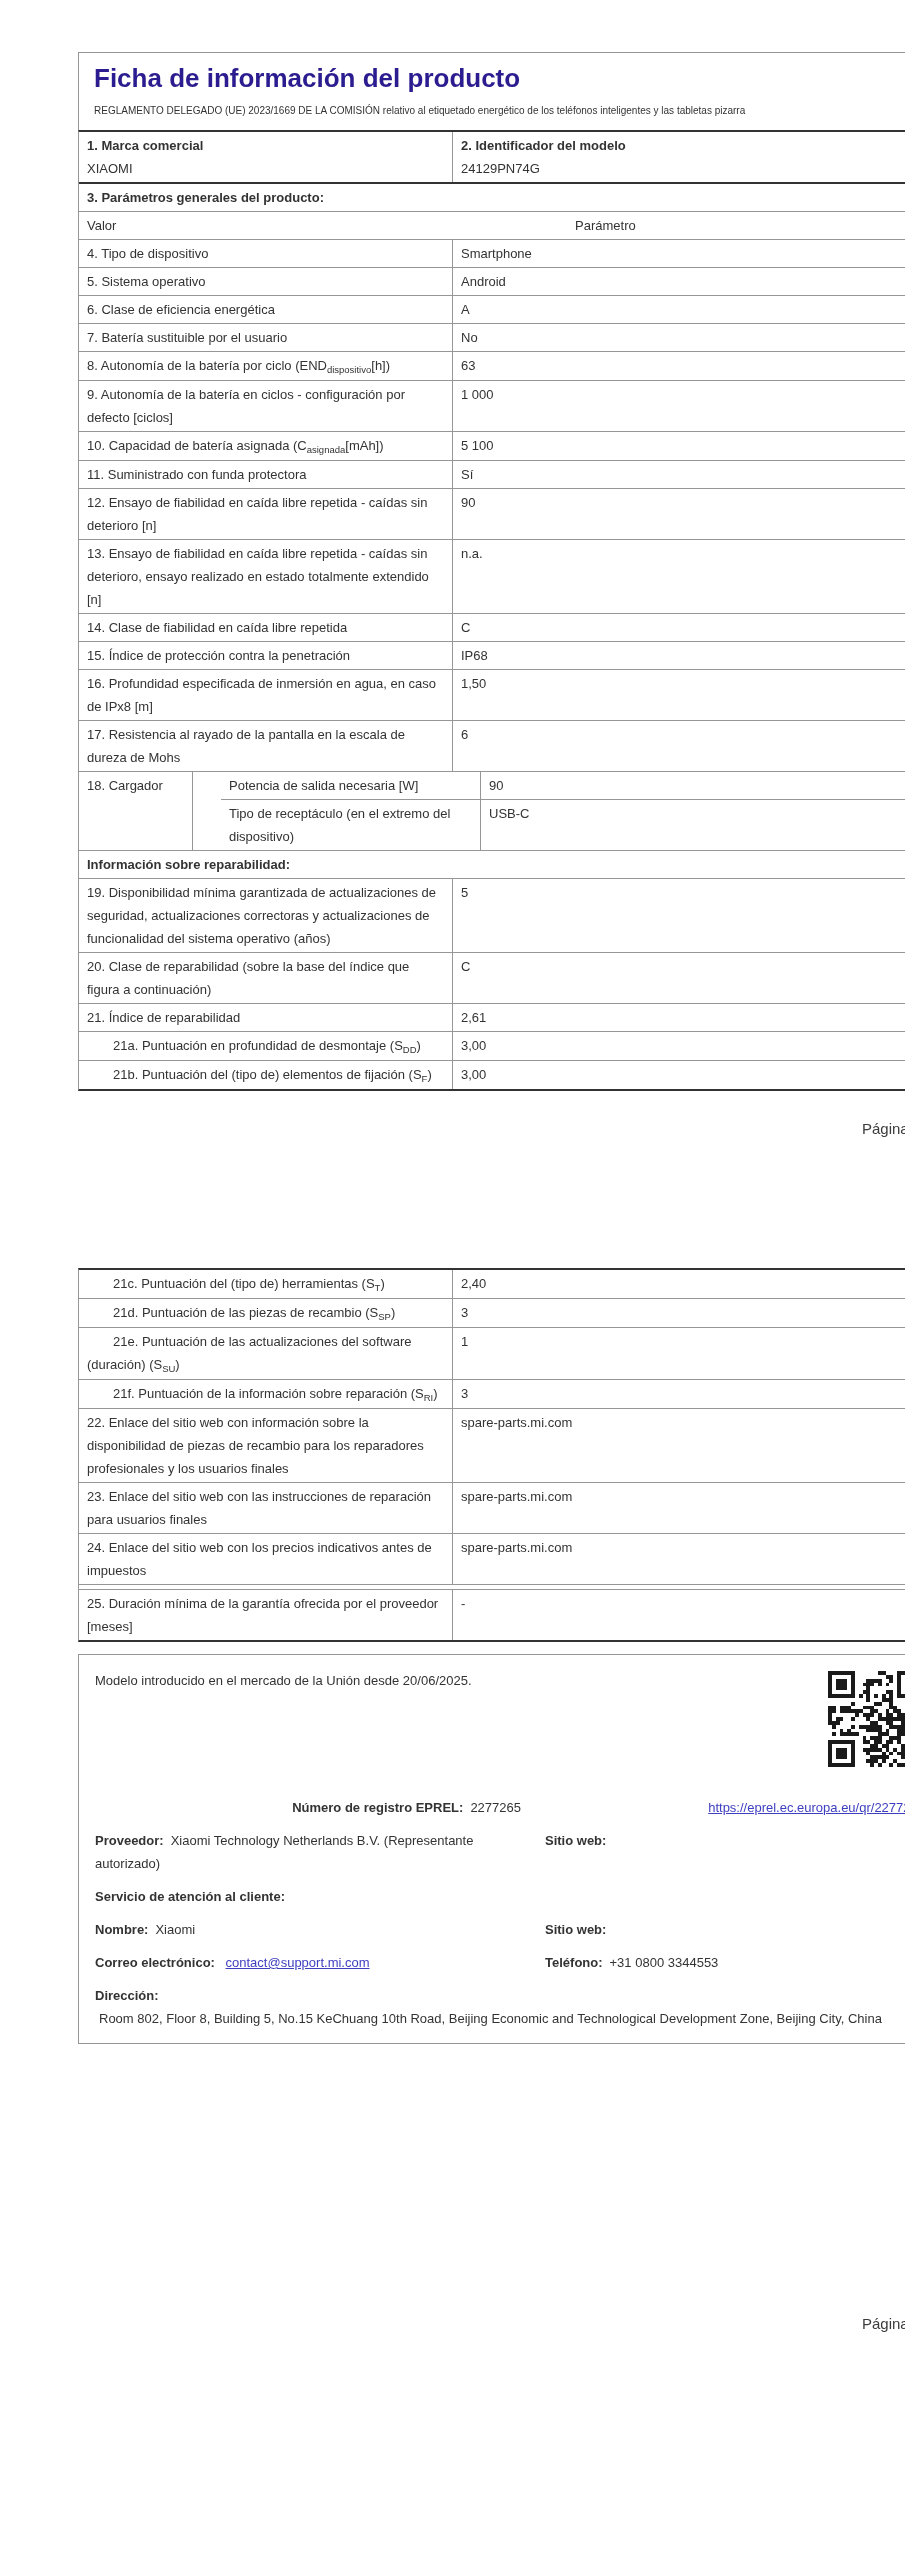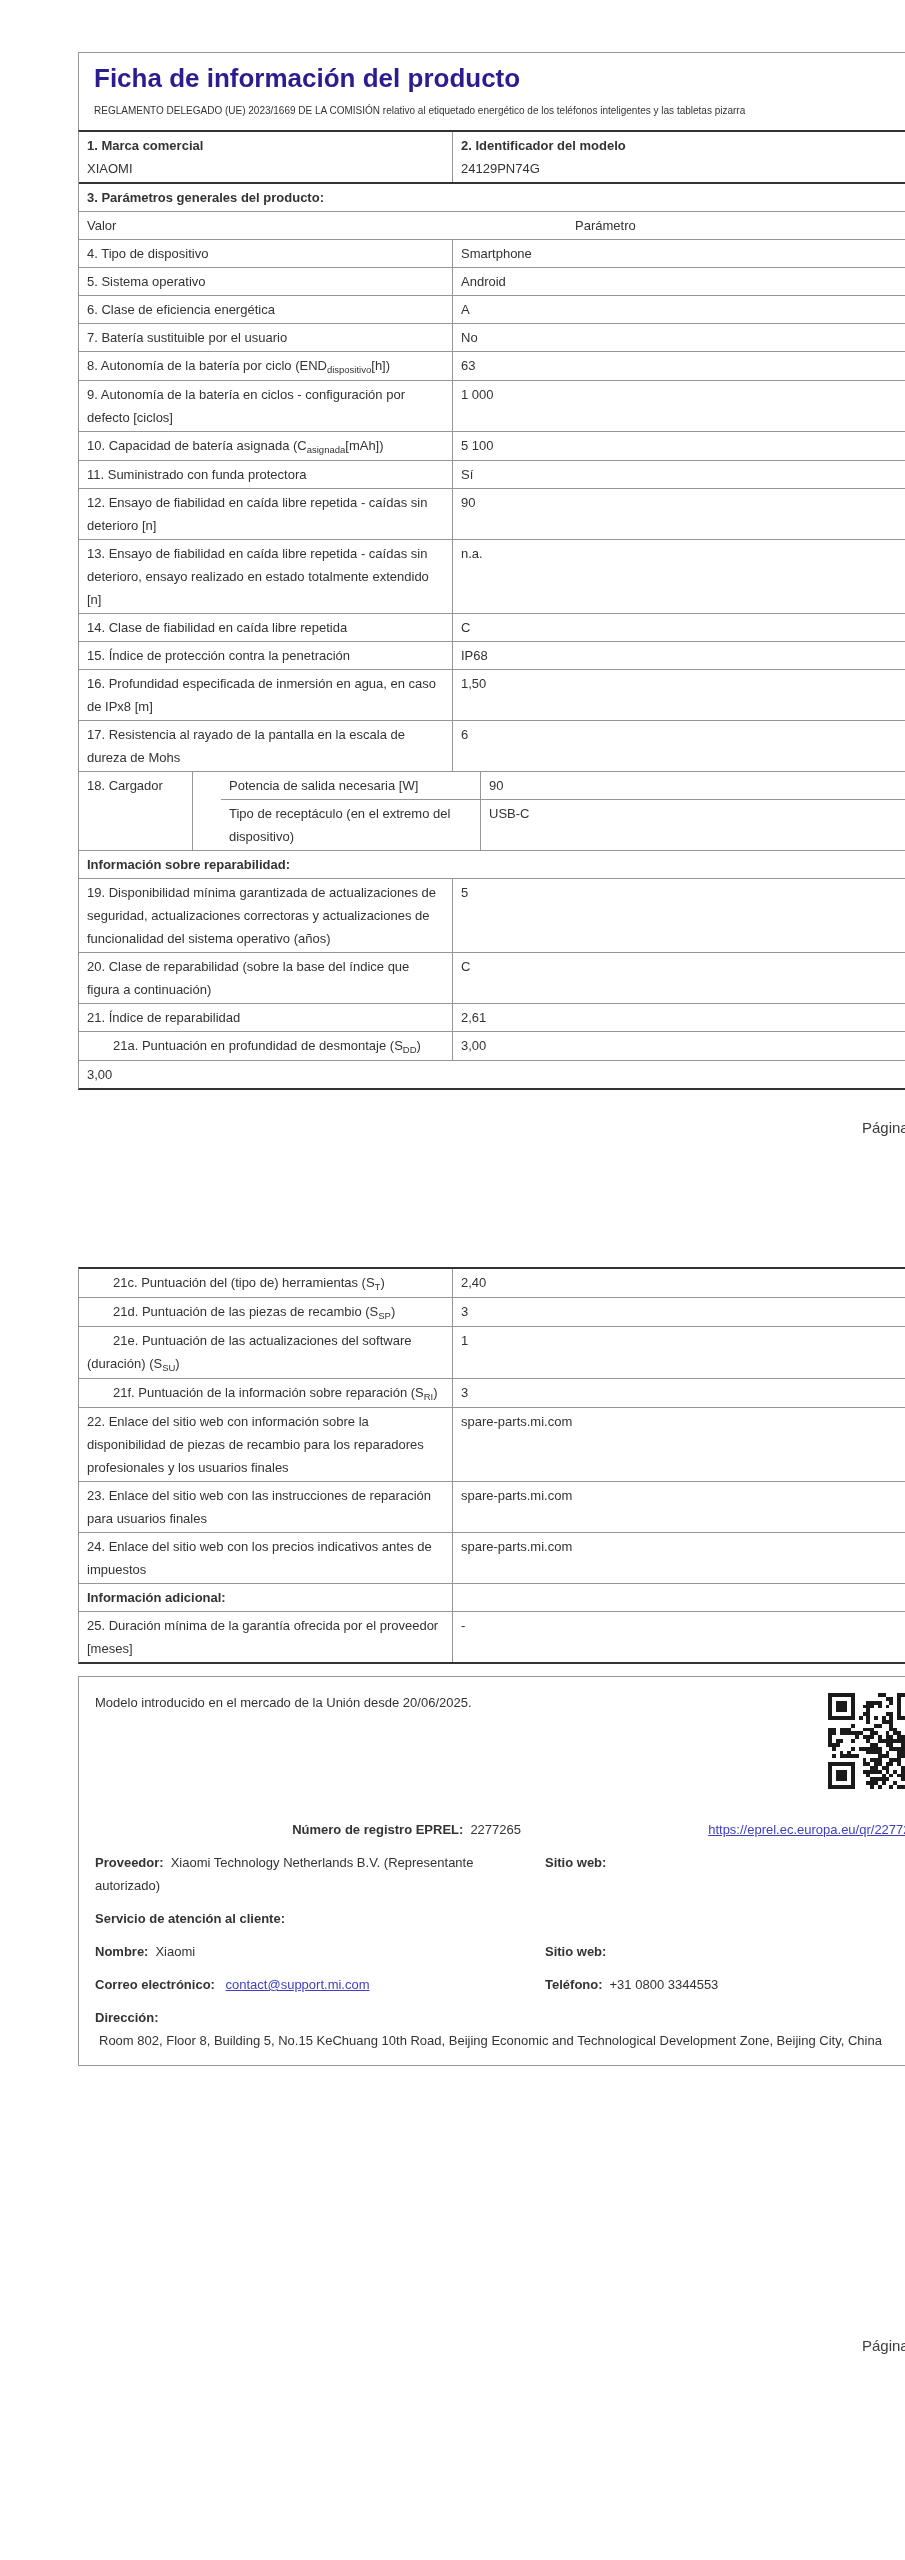--- a/index.html
+++ b/index.html
@@ -176,20 +176,21 @@
         </div>
         <div class="trow">
           <div class="cell lab">21. Índice de reparabilidad</div>
           <div class="cell val">2,61</div>
         </div>
         <div class="trow">
           <div class="cell lab indent"><span>21a. Puntuación en profundidad de desmontaje (S</span><span class="sub">DD</span><span>)</span></div>
           <div class="cell val">3,00</div>
         </div>
         <div class="trow">
+          <div class="cell lab indent"><span>21b. Puntuación del (tipo de) elementos de fijación (S</span><span class="sub">F</span><span>)</span></div>
           <div class="cell val">3,00</div>
         </div>
       </div>
     <div class="pagefoot">Página 1 / 2</div>
   </section>
 
   <section class="sheet2">
     <div class="dtable" id="table2">
         <div class="trow">
           <div class="cell lab indent"><span>21c. Puntuación del (tipo de) herramientas (S</span><span class="sub">T</span><span>)</span></div>
@@ -213,21 +214,20 @@
         </div>
         <div class="trow">
           <div class="cell lab">23. Enlace del sitio web con las instrucciones de reparación para usuarios finales</div>
           <div class="cell val">spare-parts.mi.com</div>
         </div>
         <div class="trow">
           <div class="cell lab">24. Enlace del sitio web con los precios indicativos antes de impuestos</div>
           <div class="cell val">spare-parts.mi.com</div>
         </div>
         <div class="trow bold">
-          <div class="cell lab">Información adicional:</div>
           <div class="cell val"></div>
         </div>
         <div class="trow">
           <div class="cell lab">25. Duración mínima de la garantía ofrecida por el proveedor [meses]</div>
           <div class="cell val">-</div>
         </div>
       </div>
 
     <div class="infobox">
       <svg class="qr" id="qr" viewBox="0 0 25 25" width="96" height="96" fill="#1a1a1a" shape-rendering="crispEdges">

